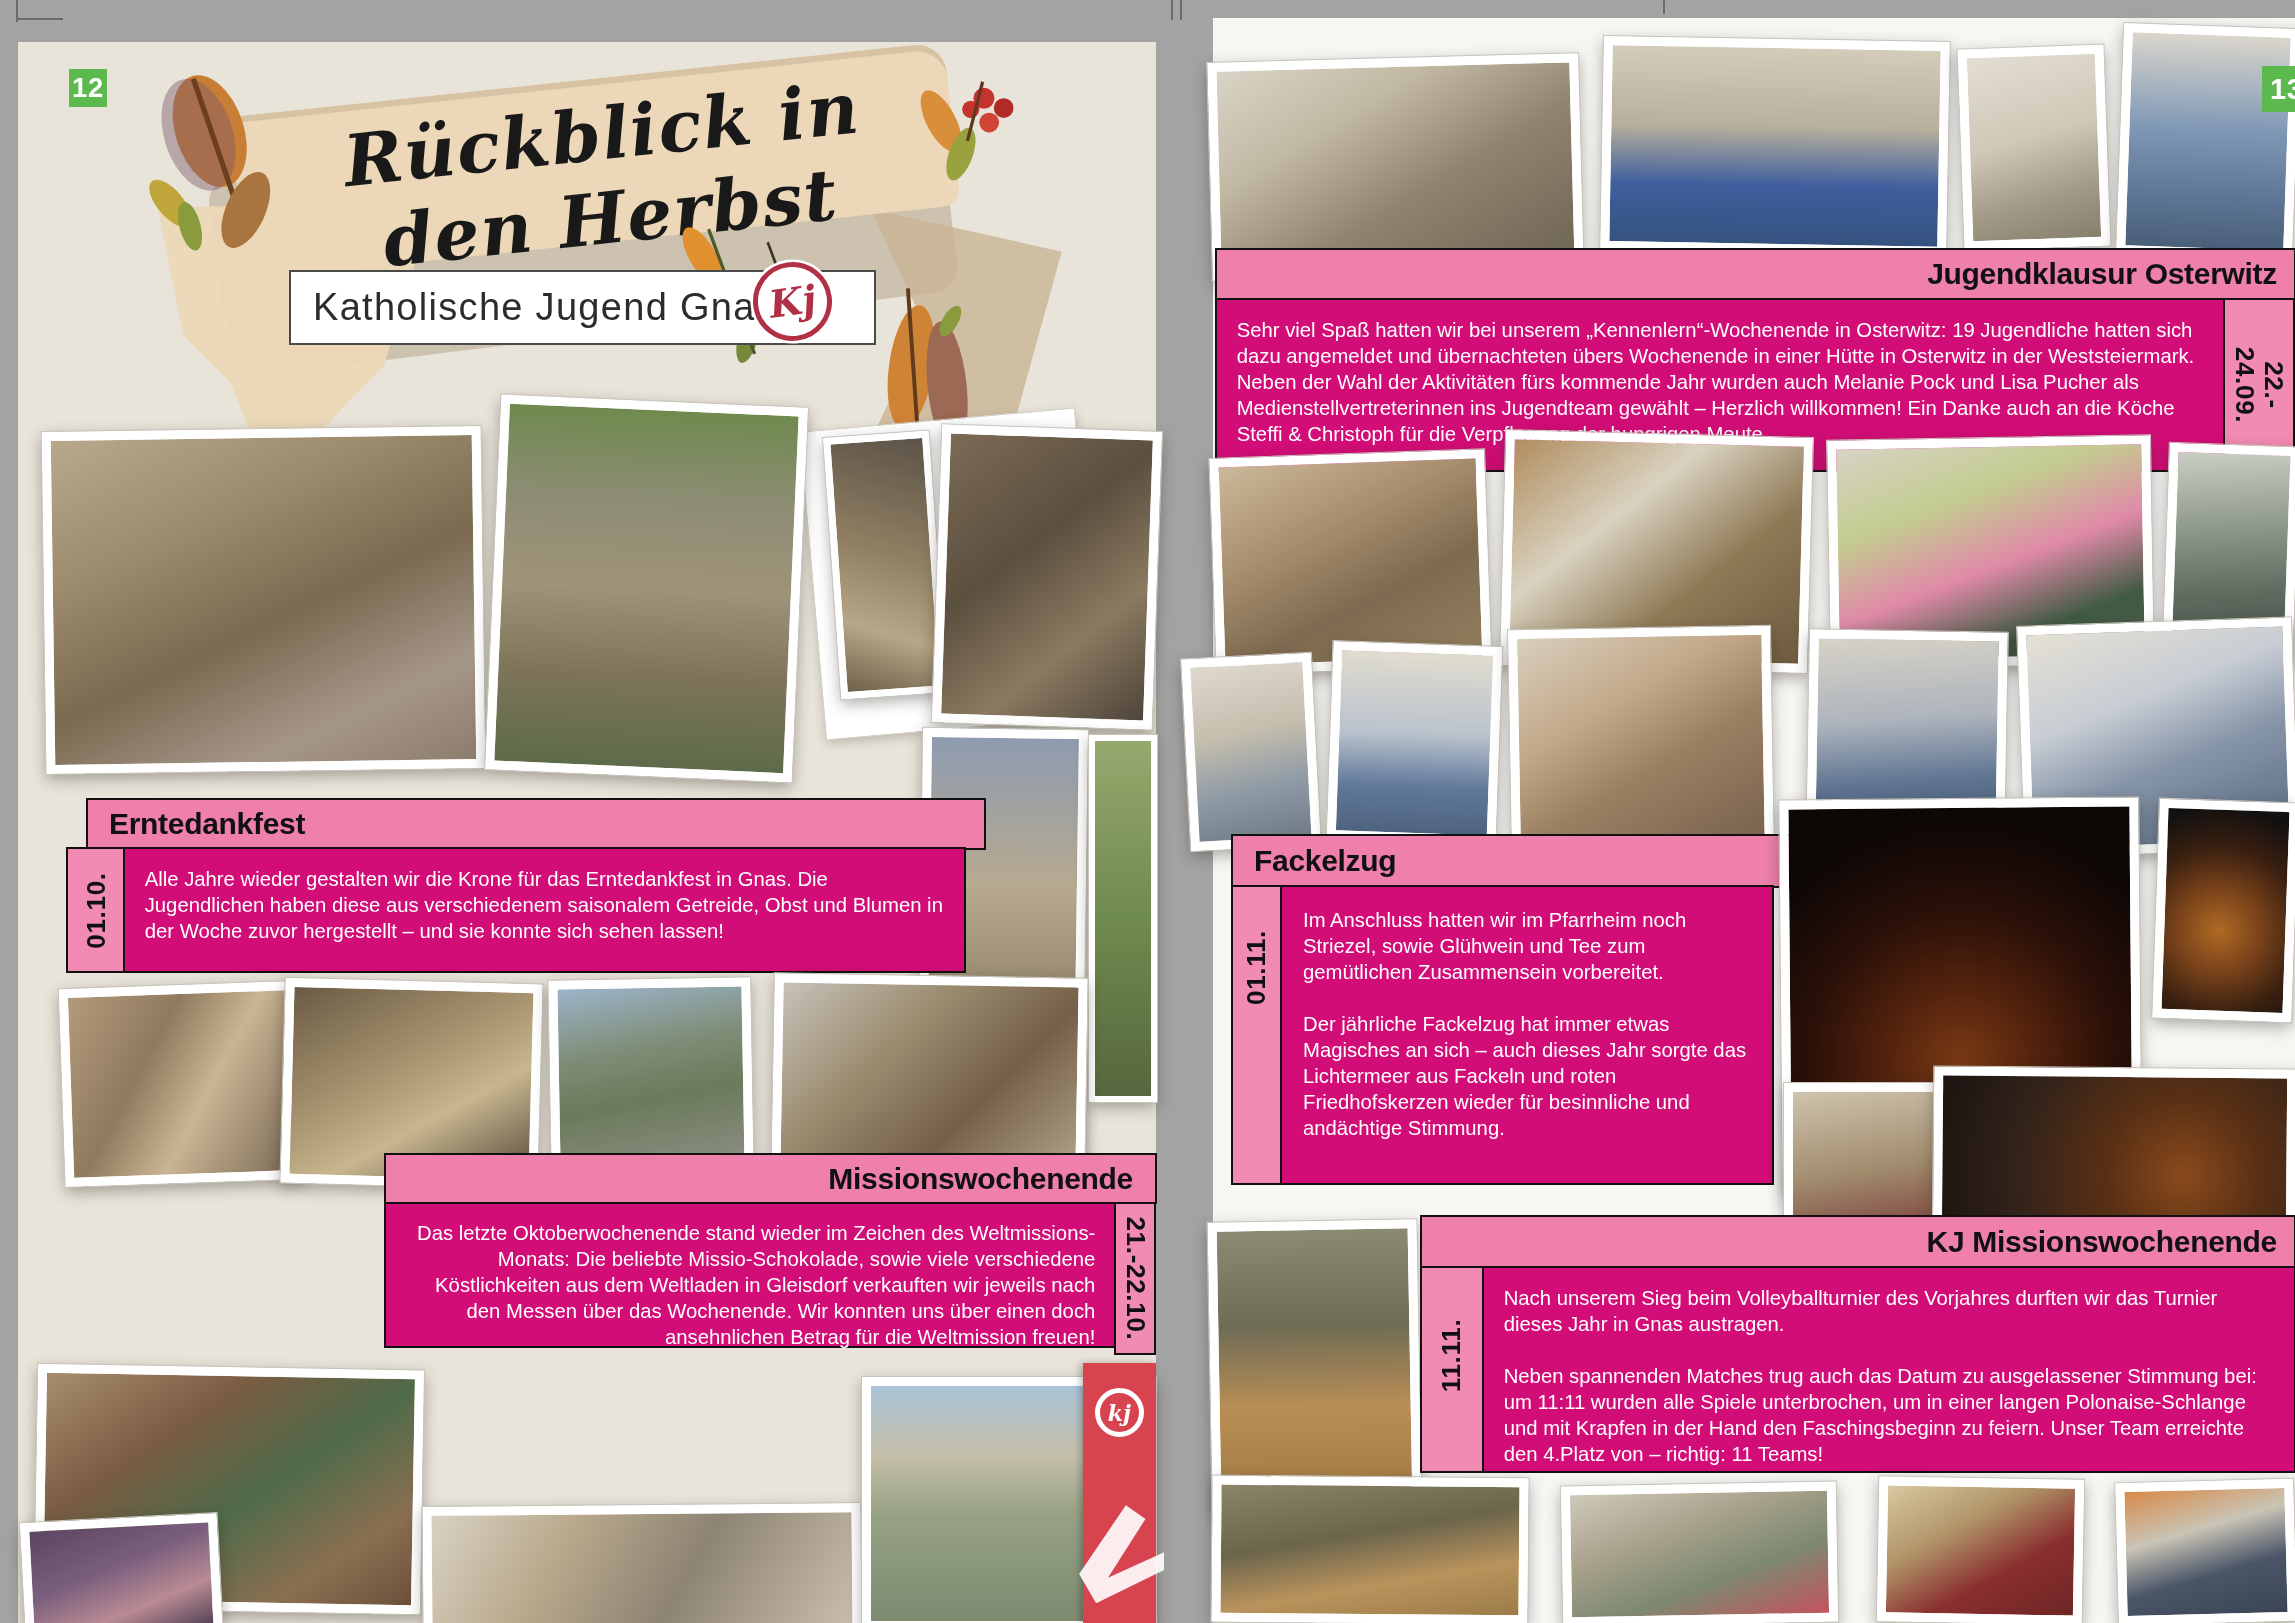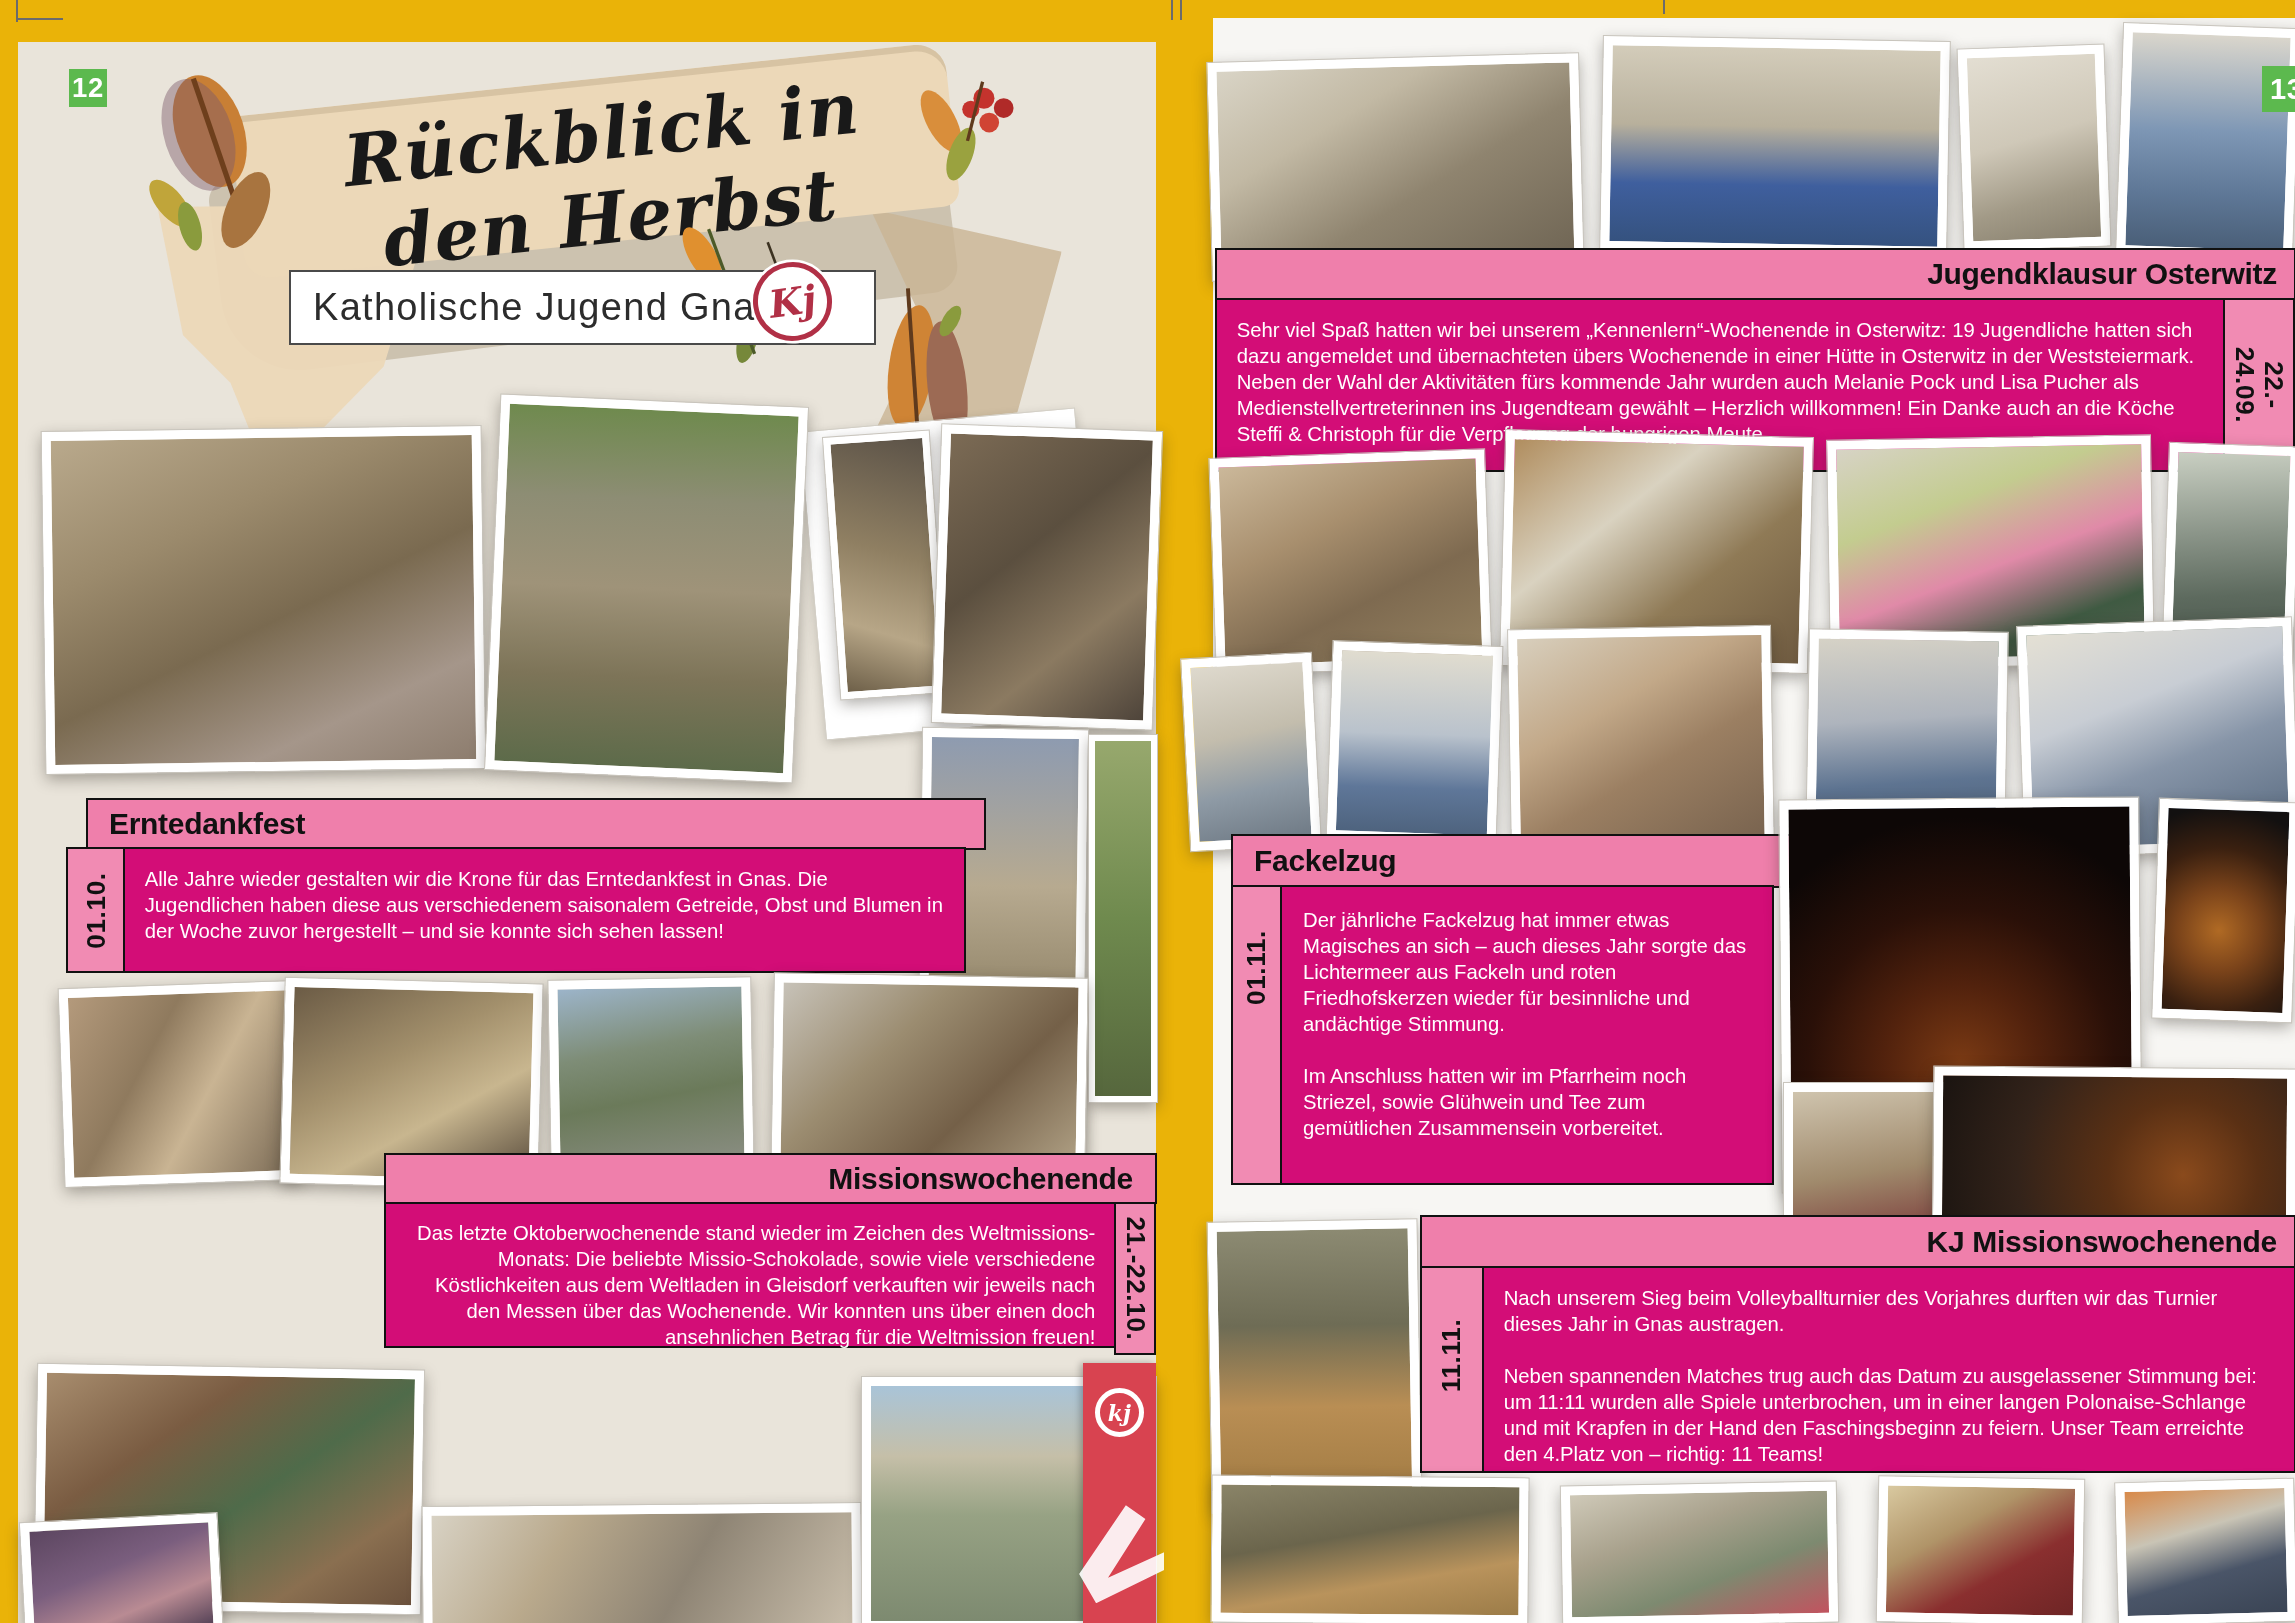--- a/index.html
+++ b/index.html
@@ -9,21 +9,21 @@
     --green:#5cb94e;
     --paper:#e9e4da;
     --ribbon:#ecd8b8;
     --ribbon-dark:#c9b493;
     --kjred:#b13046;
     --bannerred:#d84350;
     --ink:#111111;
   }
   *{margin:0;padding:0;box-sizing:border-box;}
   html,body{width:2295px;height:1623px;background:#ffffff;font-family:"Liberation Sans",sans-serif;}
-  .spread{position:relative;width:2295px;height:1623px;overflow:hidden;background:#eab308;}
+  .spread{position:relative;width:2295px;height:1623px;overflow:hidden;background:#a3a3a3;}
   .page-left-bg{position:absolute;left:18.4px;top:42px;width:1138px;height:1581px;background:var(--paper);}
   .page-right-bg{position:absolute;left:1213px;top:18.4px;width:1082px;height:1605px;background:#f7f6f3;}
 
   .cropmark{position:absolute;background:#6b6b6b;}
 
   .badge{position:absolute;background:var(--green);color:#ffffff;display:flex;align-items:center;justify-content:center;
          font-weight:700;font-size:27.5px;letter-spacing:0.7px;}
 
   
   .photo{position:absolute;border:9.2px solid #ffffff;box-shadow:0 5.2px 14.4px rgba(40,35,25,.38);outline:0.7px solid #c9c5bd;}
@@ -210,22 +210,22 @@
   <div class="photo" style="left:1808px;top:631px;width:198px;height:218px;transform:rotate(1deg);background:linear-gradient(175deg,#d6d2c6 0%,#aeb4bd 40%,#5e7491 70%,#485970 100%);"></div>
   <div class="photo" style="left:2021px;top:622px;width:274px;height:231px;transform:rotate(-2deg);background:linear-gradient(160deg,#e4e0d4 0%,#c8cdd4 35%,#8795a8 60%,#56687e 100%);"></div>
 
   <div class="hdr" style="left:1231px;top:834px;width:592px;height:54px;padding-left:21px;">
     <span>Fackelzug</span>
   </div>
   <div class="datebox" style="left:1231px;top:885px;width:51px;height:300px;align-items:flex-start;padding-top:26px;">
     <span class="d rot-ccw" style="margin-top:39px;">01.11.</span>
   </div>
   <div class="bodybox" style="left:1280px;top:885px;width:494px;height:300px;padding:19.7px 21px;">
+    <p>Im Anschluss hatten wir im Pfarrheim noch Striezel, sowie Glühwein und Tee zum gemütlichen Zusammensein vorbereitet.</p>
     <p>Der jährliche Fackelzug hat immer etwas Magisches an sich – auch dieses Jahr sorgte das Lichtermeer aus Fackeln und roten Friedhofskerzen wieder für besinnliche und andächtige Stimmung.</p>
-    <p>Im Anschluss hatten wir im Pfarrheim noch Striezel, sowie Glühwein und Tee zum gemütlichen Zusammensein vorbereitet.</p>
   </div>
 
   <div class="photo" style="left:1781px;top:799px;width:359px;height:392px;transform:rotate(-0.5deg);background:radial-gradient(circle at 50% 68%,#7a3a14 0%,#52220d 25%,#2a1008 50%,#0d0706 80%);"></div>
   <div class="photo" style="left:2156px;top:801px;width:139px;height:219px;transform:rotate(2deg);background:radial-gradient(circle at 45% 60%,#b06a24 0%,#7a431a 30%,#3a2010 60%,#121010 90%);"></div>
   <div class="photo" style="left:1784px;top:1083px;width:295px;height:282px;transform:rotate(0deg);background:linear-gradient(170deg,#cfc4ae 0%,#a08a6c 30%,#7a3a3a 55%,#564238 80%,#3f3630 100%);"></div>
   <div class="photo" style="left:1933px;top:1068px;width:362px;height:296px;transform:rotate(0.5deg);background:radial-gradient(circle at 70% 35%,#8a4a1c 0%,#5a3014 25%,#33231a 55%,#17120f 90%);"></div>
 
   <div class="photo" style="left:1210px;top:1221px;width:209px;height:290px;transform:rotate(-1deg);background:linear-gradient(180deg,#8c8a72 0%,#6e6c55 35%,#b98e54 65%,#a07a42 100%);"></div>
 
   <div class="hdr" style="left:1420px;top:1215px;width:876px;height:54px;justify-content:flex-end;padding-right:17px;">

